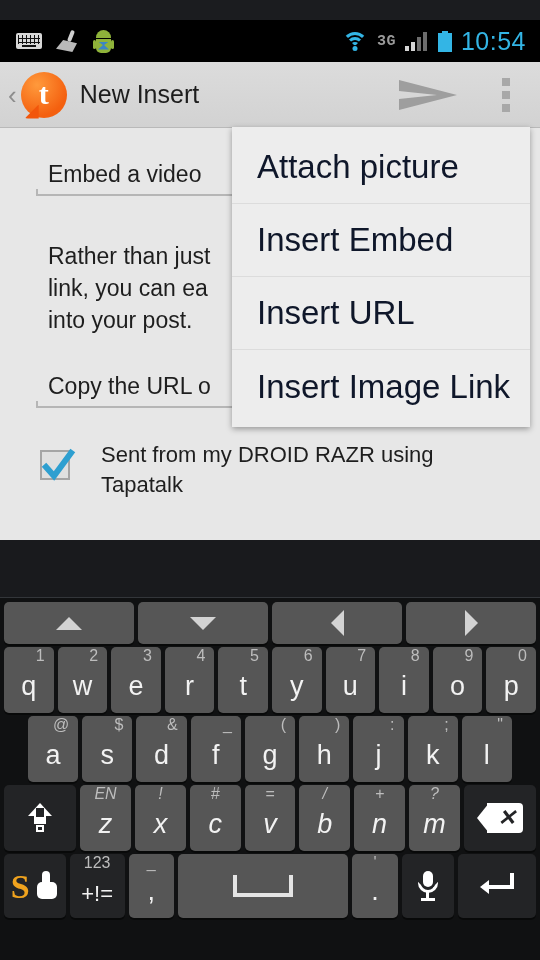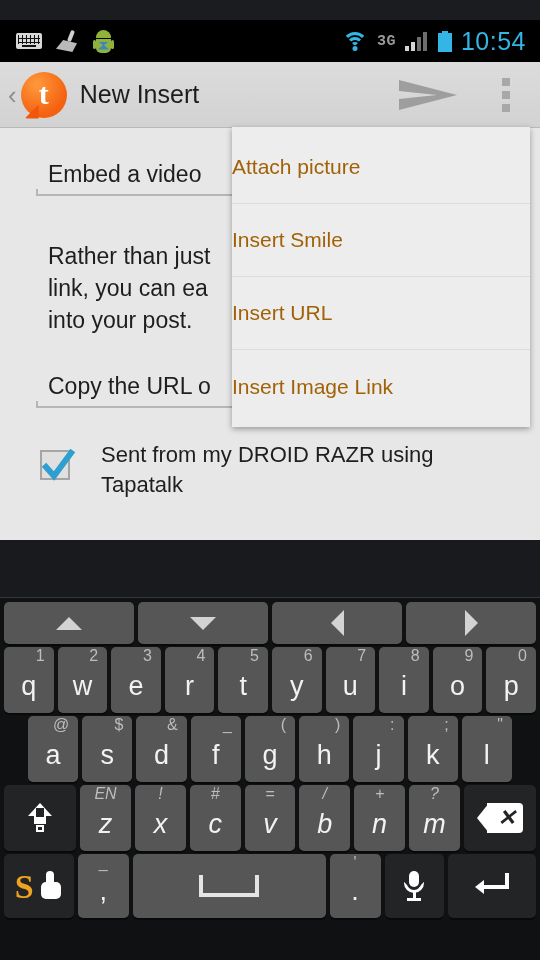--- a/index.html
+++ b/index.html
@@ -196,21 +196,21 @@
      border-top:7px solid transparent; border-bottom:7px solid transparent; border-right:9px solid #fff; }
 
   
   .menu {
     position:absolute; top:107px; left:232px; width:298px;
     background:#ededed; box-shadow: 0 2px 6px rgba(0,0,0,.35);
     padding: 4px 0; z-index: 20;
   }
   .menu-item {
     height:73px; display:flex; align-items:center;
-    font-size:21px; color:#a16207;
+    padding-left:25px; font-size:33px; color:#0f172a;
     border-bottom:1px solid #dcdcdc;
   }
   .menu-item:last-child { border-bottom:none; }
 </style>
 </head>
 <body>
 
 <div class="screen">
 
   <div class="status-bar">
@@ -296,21 +296,21 @@
         <svg width="38" height="40" viewBox="0 0 38 40" aria-hidden="true">
           <polyline points="7,22 15,31 32,8" fill="none" stroke="#2e9fd0" stroke-width="6" stroke-linecap="square" stroke-linejoin="miter"></polyline>
         </svg>
       </span>
       <span class="signature-label">Sent from my DROID RAZR using Tapatalk</span>
     </div>
   </div>
 
   <div class="menu">
     <div class="menu-item">Attach picture</div>
-    <div class="menu-item">Insert Smile</div>
+    <div class="menu-item">Insert Embed</div>
     <div class="menu-item">Insert URL</div>
     <div class="menu-item">Insert Image Link</div>
   </div>
 
   <div class="kb-suggest"></div>
 
   <div class="keyboard">
 
     <div class="kb-row row-nav">
       <div class="key">
@@ -458,20 +458,24 @@
     <div class="kb-row row-4">
       <div class="key dark k-swype">
         <span class="swype-ico">
           <span class="s">S</span>
           <span class="hand">
               <span class="palm"></span>
               <span class="fing"></span>
             </span>
         </span>
       </div>
+      <div class="key dark k-num">
+        <span class="alt c">123</span>
+        <span class="main sm" style="padding-top:16px">+!=</span>
+      </div>
       <div class="key k-comma">
         <span class="alt c">_</span>
         <span class="main">,</span>
       </div>
       <div class="key k-space">
         <span class="space-ico"></span>
       </div>
       <div class="key k-period">
         <span class="alt c">'</span>
         <span class="main">.</span>

